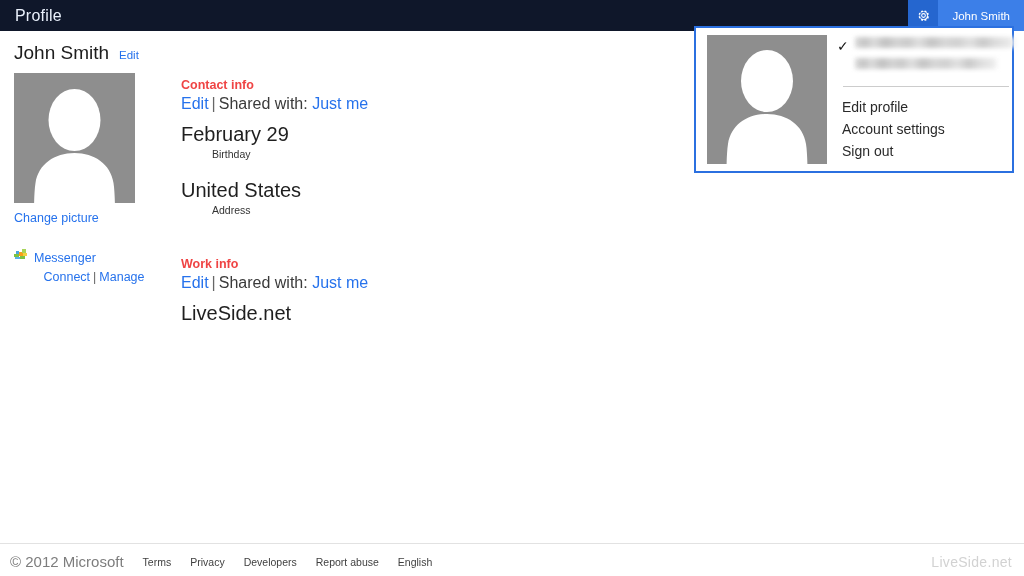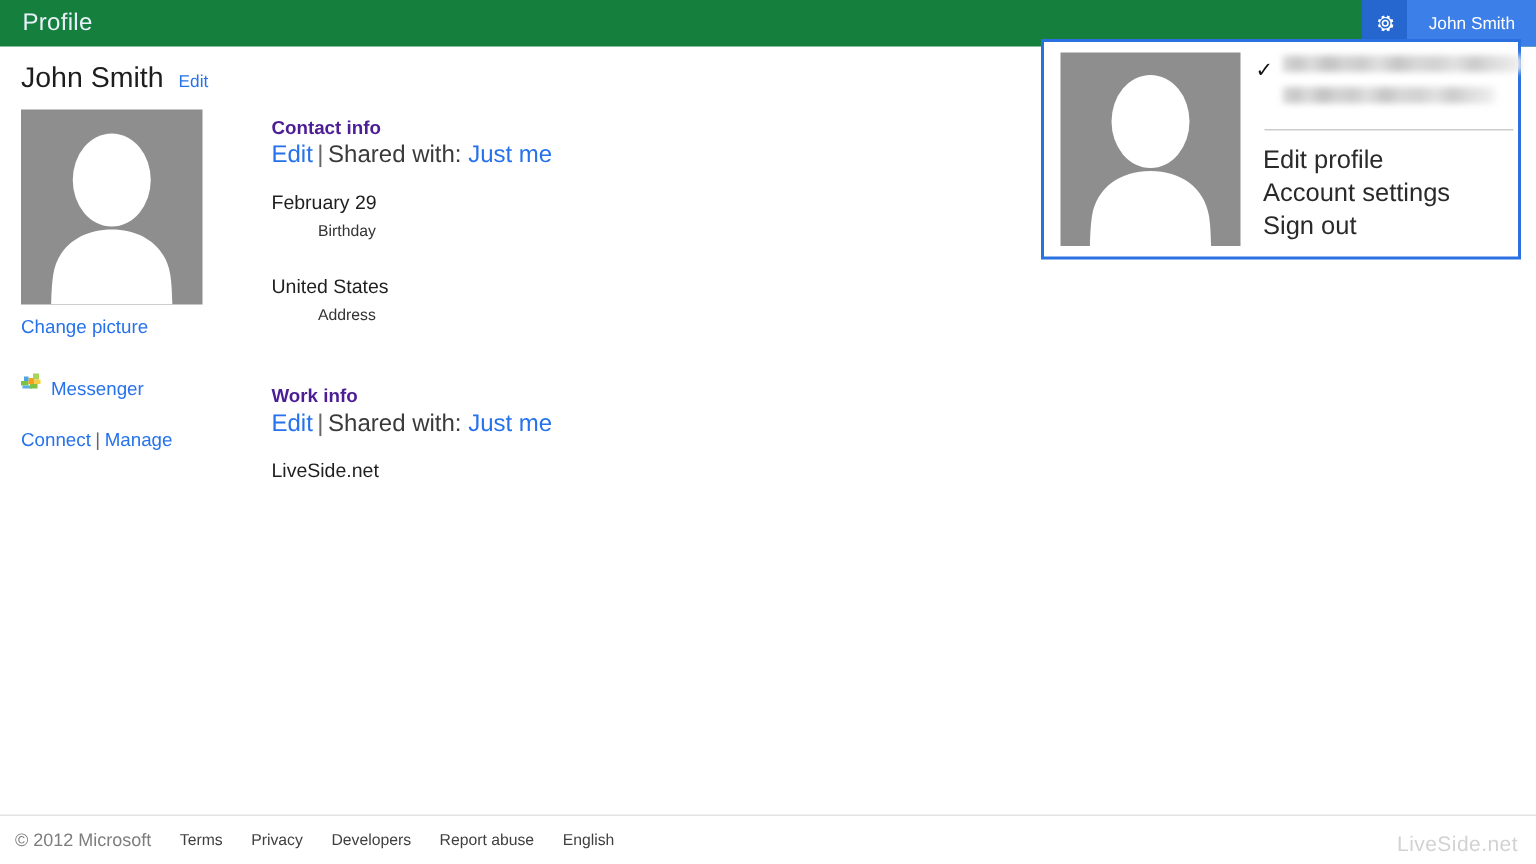--- a/index.html
+++ b/index.html
@@ -15,21 +15,21 @@
     color: #222222;
     position: relative;
   }
 
   
   .header {
     position: absolute;
     top: 0; left: 0;
     width: 1024px;
     height: 31px;
-    background: #15803d;
+    background: #0f172a;
     display: flex;
     align-items: center;
   }
   .header-title {
     color: #e9f0fb;
     font-size: 16px;
     font-weight: 400;
     margin-left: 15px;
     letter-spacing: 0.2px;
     line-height: 31px;
@@ -113,21 +113,21 @@
   }
   .blur-line.l1 { width: 160px; }
   .blur-line.l2 { width: 142px; margin-top: 10px; }
   .flyout-sep {
     height: 1px;
     background: #cccccc;
     margin: 17px 6px 0 6px;
   }
   .flyout-menu { margin-top: 9px; padding-left: 5px; }
   .flyout-menu-item {
-    font-size: 17px;
+    font-size: 14px;
     color: #2a2a2a;
     line-height: 22px;
     cursor: pointer;
   }
 
   
   .avatar-box { background: #8e8e8e; position: relative; overflow: hidden; }
 
   
   .left-col {
@@ -160,48 +160,49 @@
     margin-top: 8px;
   }
   .messenger-row {
     margin-top: 22px;
     display: flex;
     align-items: flex-end;
     gap: 6px;
   }
   .messenger-label { font-size: 12.5px; }
   .connect-row {
-    margin-top: 20px;
+    margin-top: 5px;
     font-size: 12.5px;
     color: #444;
+    text-align: center;
   }
   .sep-pipe { color: #666; padding: 0 3px; }
 
   
   .info-col {
     position: absolute;
     left: 181px;
     top: 78px;
     width: 380px;
   }
   .section + .section { margin-top: 41px; }
   .section-title {
     font-size: 12.5px;
     font-weight: bold;
-    color: #4c1d95;
+    color: #ef4444;
     margin-bottom: 3px;
   }
   .section-sub {
     font-size: 16px;
     color: #3a3a3a;
     margin-bottom: 11px;
   }
   .field { margin-bottom: 20px; }
   .field-value {
-    font-size: 13px;
+    font-size: 20px;
     color: #1f1f1f;
     font-weight: 400;
     line-height: 21px;
   }
   .field-label {
     font-size: 10.5px;
     color: #333333;
     margin-top: 3px;
     padding-left: 31px;
   }
@@ -228,21 +229,21 @@
   }
   .footer {
     position: absolute;
     left: 10px;
     top: 553px;
     display: flex;
     align-items: center;
     gap: 19px;
   }
   .footer-copy {
-    font-size: 12px;
+    font-size: 15px;
     color: #7d7d7d;
   }
   .footer-link {
     font-size: 10.5px;
     color: #3f3f3f;
     text-decoration: none;
     cursor: pointer;
     text-align: right;
   }
   .watermark {

